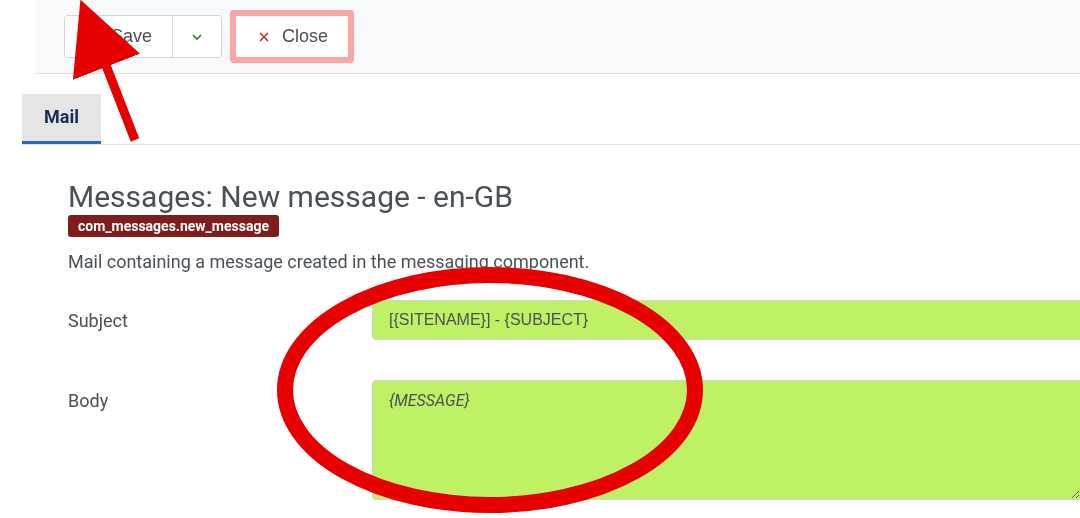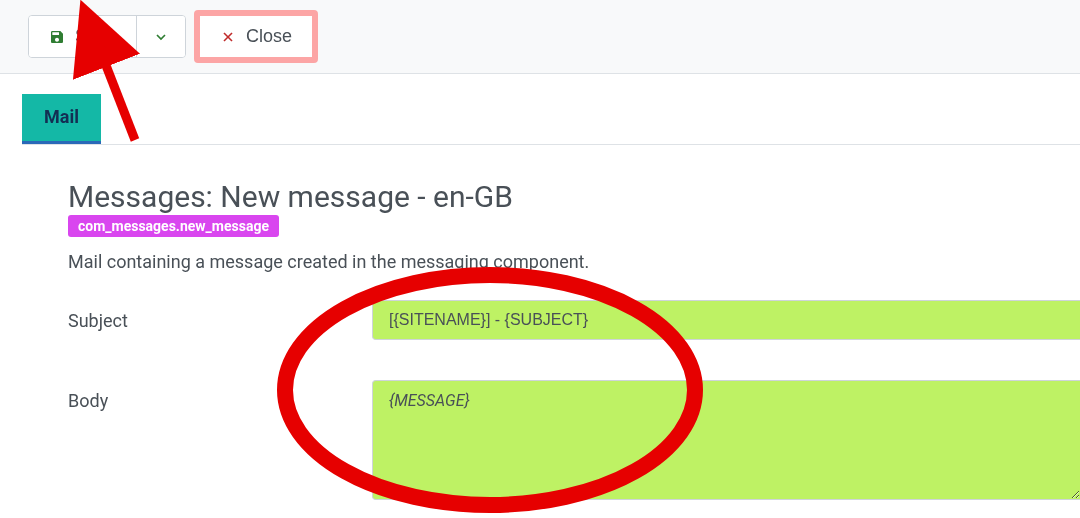--- a/index.html
+++ b/index.html
@@ -15,20 +15,21 @@
 }
 
 
 .toolbar {
   background: #f8f9fa;
   border-bottom: 1px solid #dee2e6;
   padding: 10px 28px;
   display: flex;
   gap: 8px;
   align-items: center;
+  margin-left: 36px;
 }
 .btn-group {
   display: inline-flex;
   border: 1px solid #ced4da;
   border-radius: 4px;
   background: #fff;
   overflow: hidden;
 }
 .btn {
   background: #fff;
@@ -64,35 +65,35 @@
   padding: 12px 22px 14px;
   font-size: 18px;
   font-weight: 700;
   color: #132f53;
   cursor: pointer;
   border-bottom: 3px solid transparent;
   position: relative;
 }
 .tab.active {
   border-bottom-color: #2a69b8;
-  background:#14b8a6;
+  background:#e5e5e5;
 }
 
 .panel {
   padding: 34px 0 0 46px;
 }
 .panel h1 {
   font-size: 30px;
   font-weight: 400;
   color: #495057;
   margin-bottom: 1px;
 }
 .badge {
   display: inline-block;
-  background: #d946ef;
+  background: #7f1d1d;
   color: #fff;
   font-size: 14px;
   font-weight: 700;
   padding: 3px 10px;
   border-radius: 3px;
   margin-bottom: 14px;
 }
 .desc {
   font-size: 18px;
   color: #495057;

